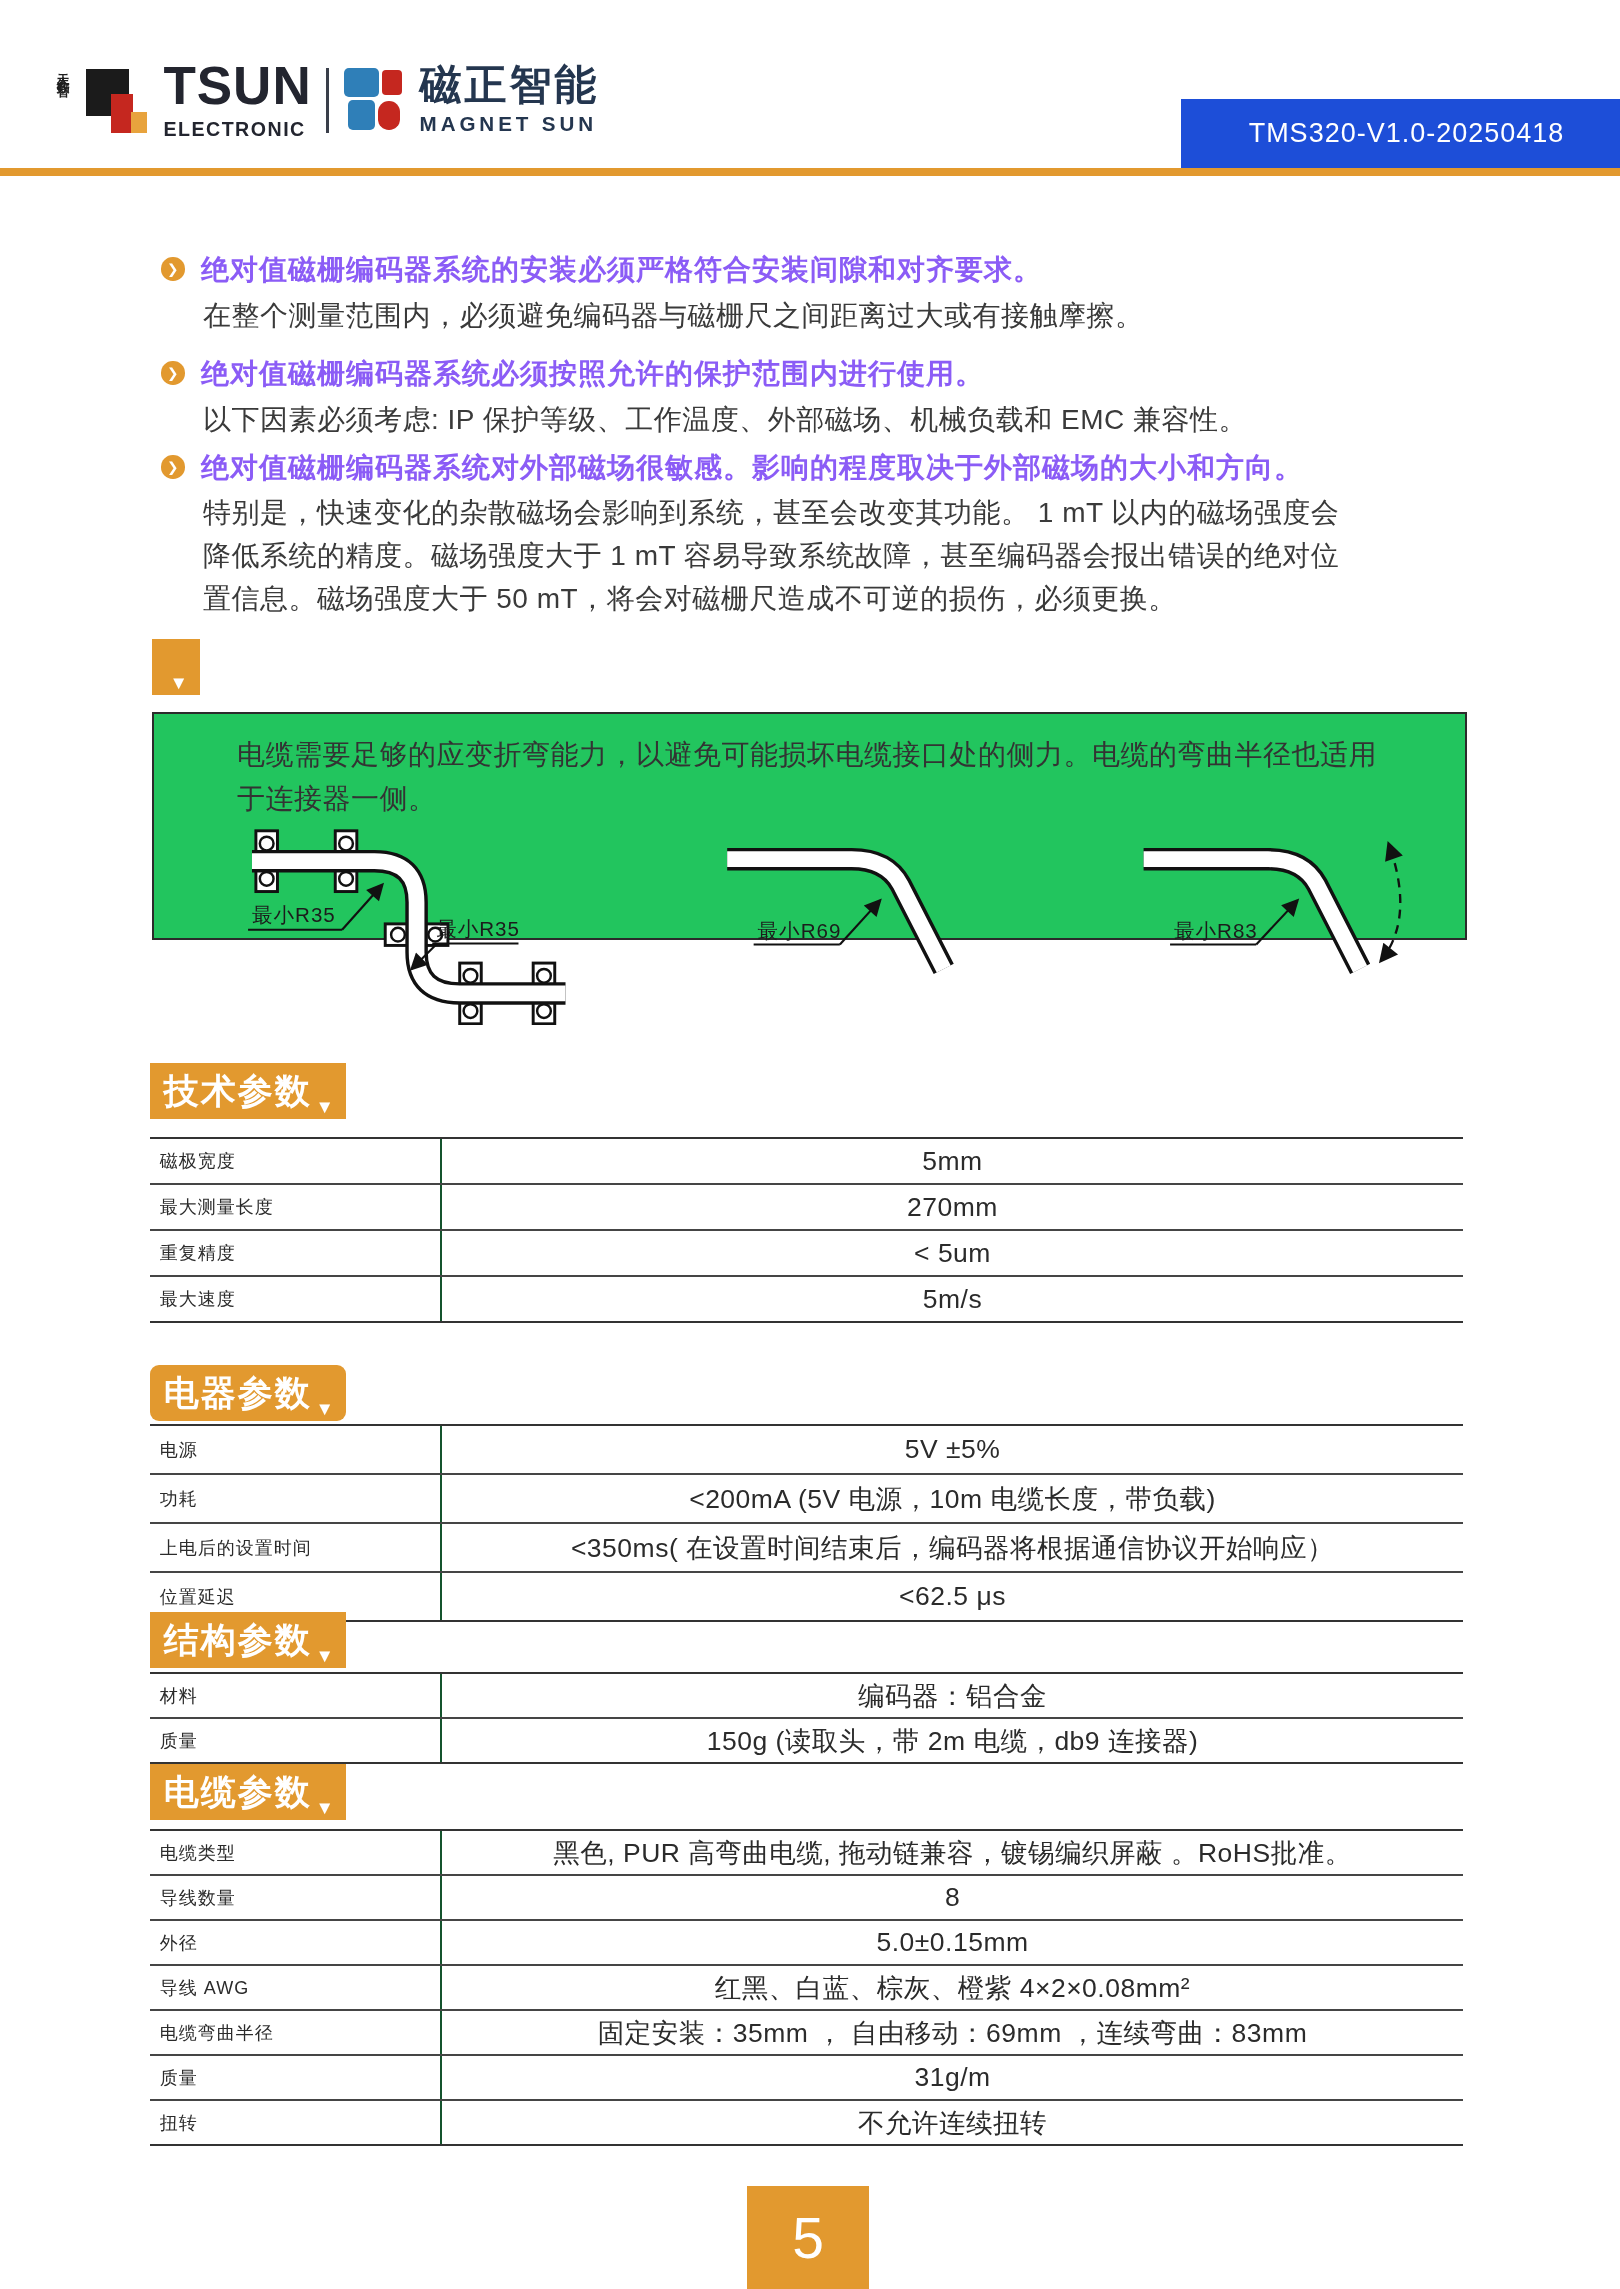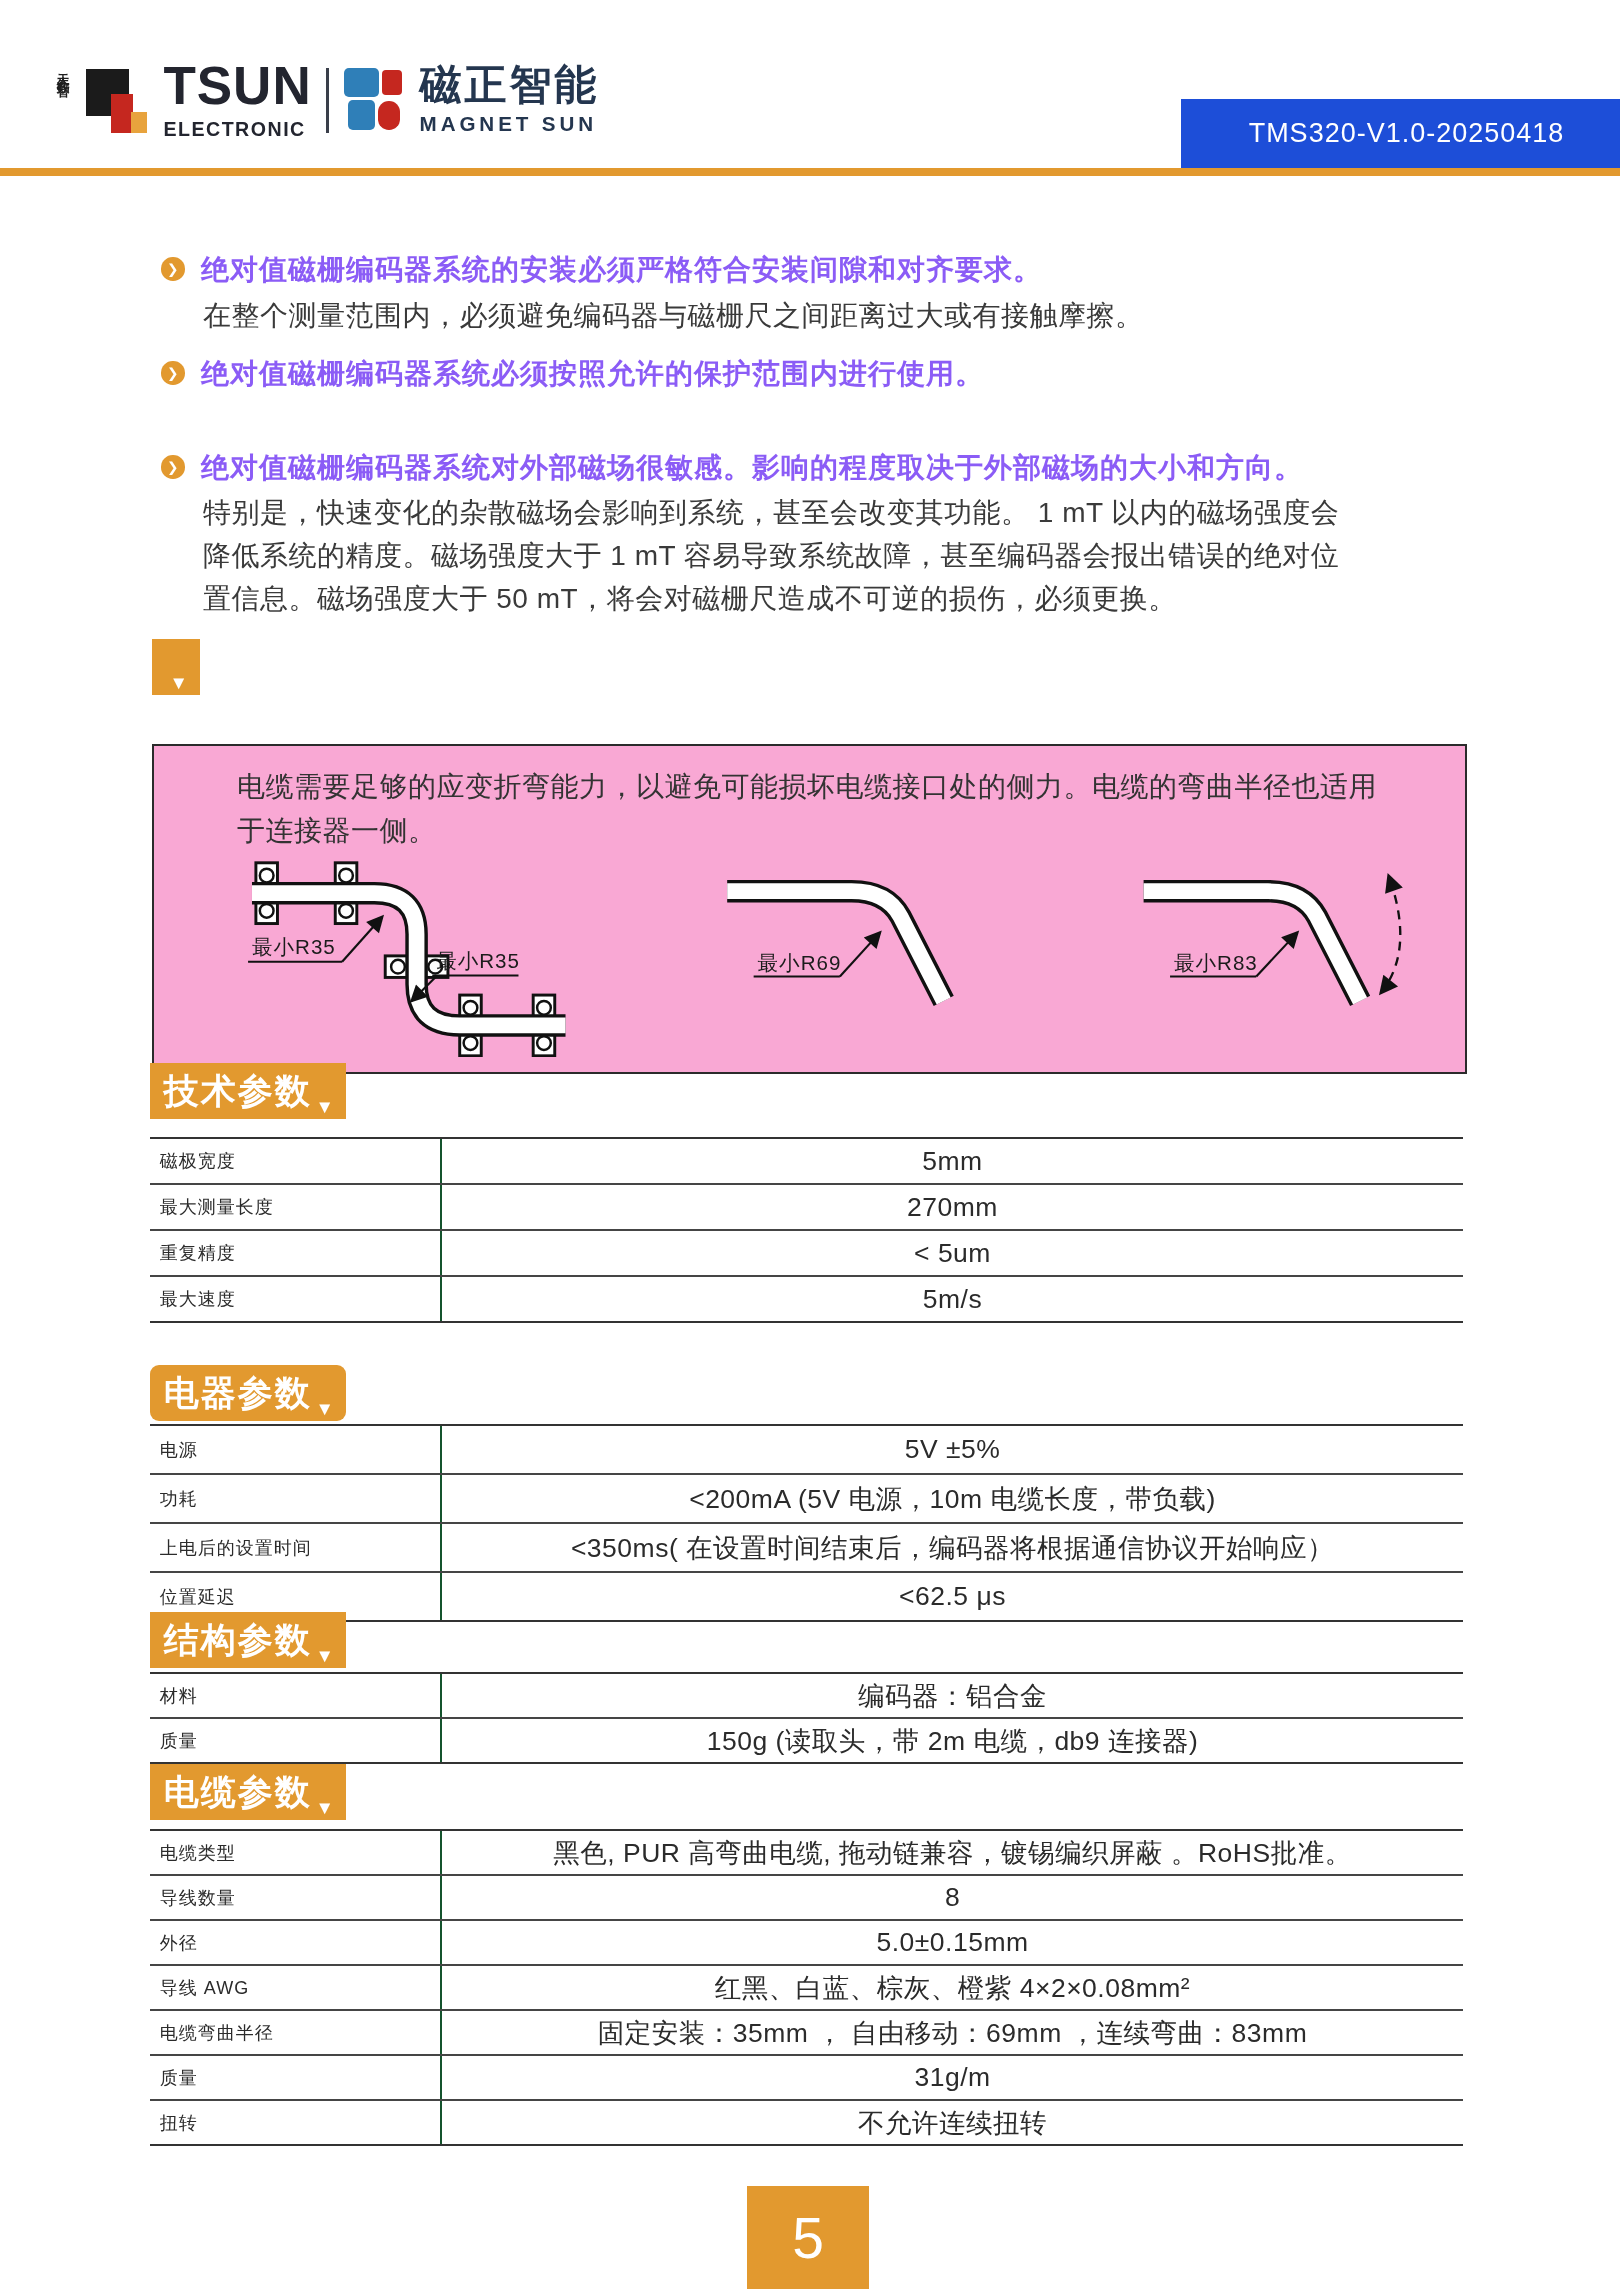--- a/index.html
+++ b/index.html
@@ -35,22 +35,22 @@
           display:flex;align-items:center;justify-content:center;font-size:13.7px;font-weight:700;}
   .b-title{position:absolute;left:201px;font-size:28px;font-weight:700;color:#8b5cf6;letter-spacing:1px;white-space:nowrap;}
   .b-line{position:absolute;left:203px;font-size:28px;color:#3a3a3a;letter-spacing:0.5px;white-space:nowrap;}
 
   
   .badge{position:absolute;display:inline-flex;align-items:center;background:#e2992f;color:#fff;
          height:56px;padding:0 9.8px 0 13.7px;font-size:35px;font-weight:700;letter-spacing:2px;white-space:nowrap;}
   .badge .tri{font-size:18.6px;margin-left:3.9px;align-self:flex-end;margin-bottom:2.9px;line-height:1;}
 
   
-  .figure-box{position:absolute;left:152px;top:744px;width:1315px;height:330px;border:2.5px solid #2b2b2b;
-              box-sizing:border-box;background:#f9a8d4;}
+  .figure-box{position:absolute;left:152px;top:712px;width:1315px;height:228px;border:2.5px solid #2b2b2b;
+              box-sizing:border-box;background:#22c55e;}
   .fig-note{position:absolute;left:83px;font-size:28px;color:#333;letter-spacing:0.5px;white-space:nowrap;}
   .fig-svg{position:absolute;left:0;top:0;}
 
   
   .ptable{position:absolute;left:150px;width:1313px;border-top:2.5px solid #333;border-bottom:2.5px solid #333;box-sizing:border-box;}
   .trow{display:flex;align-items:stretch;height:var(--rh);}
   .trow + .trow{border-top:2px solid #454545;}
   .tlabel{width:292px;box-sizing:border-box;padding-left:9.8px;display:flex;align-items:center;
           font-size:18px;color:#2b2b2b;letter-spacing:1px;border-right:2px solid #14532d;}
   .tvalue{flex:1;display:flex;align-items:center;justify-content:center;font-size:26.5px;color:#2b2b2b;
@@ -90,20 +90,21 @@
 
   <div class="version-box">TMS320-V1.0-20250418</div>
   <div class="top-bar"></div>
 
   <div class="b-icon" style="left:161px;top:257px;">❯</div>
   <div class="b-title" style="top:251px;">绝对值磁栅编码器系统的安装必须严格符合安装间隙和对齐要求。</div>
   <div class="b-line" style="top:297px;">在整个测量范围内，必须避免编码器与磁栅尺之间距离过大或有接触摩擦。</div>
 
   <div class="b-icon" style="left:161px;top:361px;">❯</div>
   <div class="b-title" style="top:355px;">绝对值磁栅编码器系统必须按照允许的保护范围内进行使用。</div>
+  <div class="b-line" style="top:401px;">以下因素必须考虑: IP 保护等级、工作温度、外部磁场、机械负载和 EMC 兼容性。</div>
 
   <div class="b-icon" style="left:161px;top:455px;">❯</div>
   <div class="b-title" style="top:449px;">绝对值磁栅编码器系统对外部磁场很敏感。影响的程度取决于外部磁场的大小和方向。</div>
   <div class="b-line" style="top:494px;">特别是，快速变化的杂散磁场会影响到系统，甚至会改变其功能。 1 mT 以内的磁场强度会</div>
   <div class="b-line" style="top:537px;">降低系统的精度。磁场强度大于 1 mT 容易导致系统故障，甚至编码器会报出错误的绝对位</div>
   <div class="b-line" style="top:580px;">置信息。磁场强度大于 50 mT，将会对磁栅尺造成不可逆的损伤，必须更换。</div>
 
   <div class="badge" style="left:152px;top:639px;">
     <span class="tri">▼</span>
   </div>

